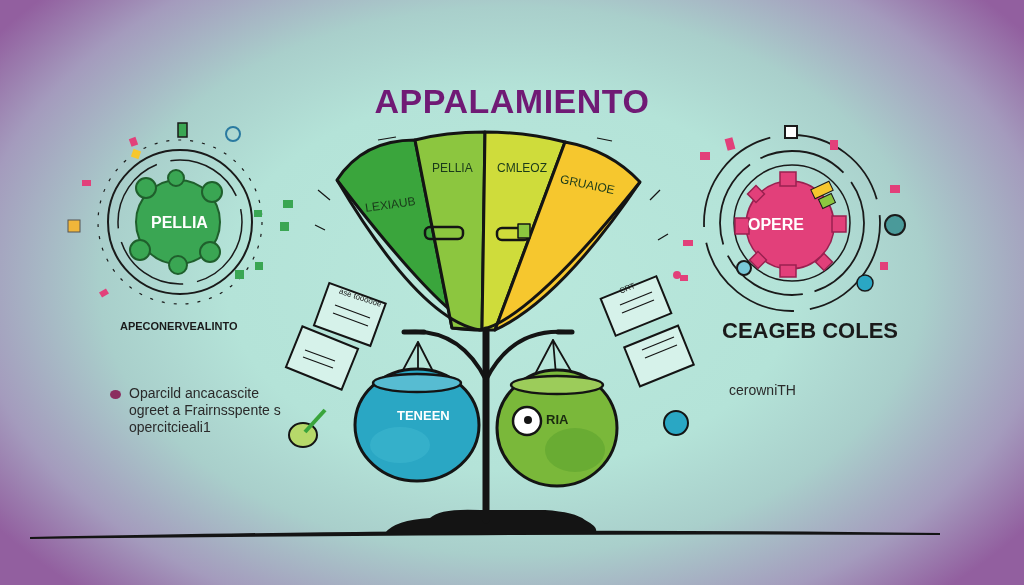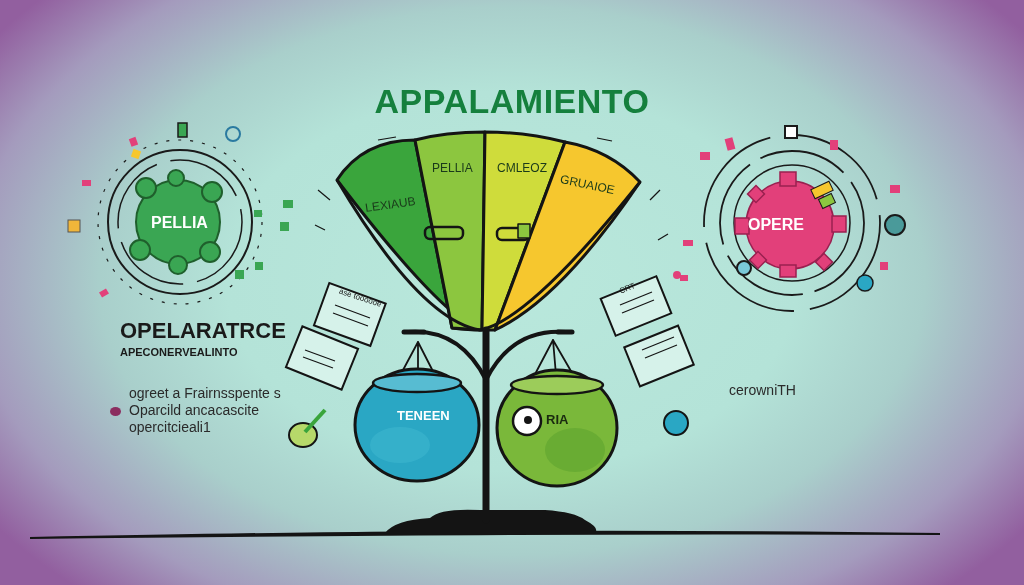--- a/index.html
+++ b/index.html
@@ -2,21 +2,21 @@
 <html><head>
 <meta charset="utf-8">
 <style>
   html, body { margin:0; padding:0; }
   body { width:1024px; height:585px; overflow:hidden; position:relative;
     font-family: "DejaVu Sans", sans-serif; }
   .bg { position:absolute; inset:0;
     background: radial-gradient(ellipse 62% 72% at 50% 48%, #b9e8dc 0%, #b4e3d8 45%, #a9cfcb 65%, #a49bbd 85%, #925f9f 100%); }
   .abs { position:absolute; }
   .title { left:0; width:1024px; top:82px; text-align:center; font-family:"Liberation Sans", sans-serif;
-    font-weight:bold; font-size:34px; color:#15803d; letter-spacing:0.5px; }
+    font-weight:bold; font-size:34px; color:#701a75; letter-spacing:0.5px; }
   .heading { font-family:"Liberation Sans", sans-serif; font-weight:bold; color:#1a1a1a; }
   .h1 { font-size:22px; }
   .h2 { font-size:11px; margin-top:2px; }
   .bullet { font-family:"Liberation Sans", sans-serif; font-size:14px; color:#2a2a2a; line-height:17px; }
   .dot { display:inline-block; width:11px; height:9px; border-radius:50%; margin-right:8px; vertical-align:middle; }
   .circle-label { font-family:"Liberation Sans", sans-serif; font-weight:bold; color:#fff; font-size:16px; }
   svg text { font-family:"Liberation Sans", sans-serif; }
 </style>
 </head>
 <body>
@@ -169,26 +169,26 @@
       <line x1="650" y1="200" x2="660" y2="190"></line>
     <line x1="325" y1="230" x2="315" y2="225"></line>
       <line x1="658" y1="240" x2="668" y2="234"></line>
   </g>
 </svg>
 
 <div class="abs circle-label" style="left:151px;top:214px">PELLIA</div>
 <div class="abs circle-label" style="left:748px;top:216px">OPERE</div>
 
 <div class="abs" style="left:120px;top:318px;">
-  <div class="heading h1">OPELARATRCE</div>
   <div class="heading h2">APECONERVEALINTO</div>
 </div>
 <div class="abs bullet" style="left:110px;top:385px;">
+  <div><span class="dot" style="background:#8b2d5f"></span><span>Oparcild ancacascite</span></div>
   <div style="padding-left:19px">ogreet a Frairnsspente s</div>
-  <div><span class="dot" style="background:#8b2d5f"></span><span>Oparcild ancacascite</span></div>
   <div style="padding-left:19px">opercitcieali1</div>
 </div>
 
 <div class="abs" style="left:722px;top:318px;">
+  <div class="heading h1">CEAGEB COLES</div>
 </div>
 <div class="abs bullet" style="left:710px;top:382px;">
   <div style="padding-left:19px">cerowniTH</div>
 </div>
 
 </body></html>

